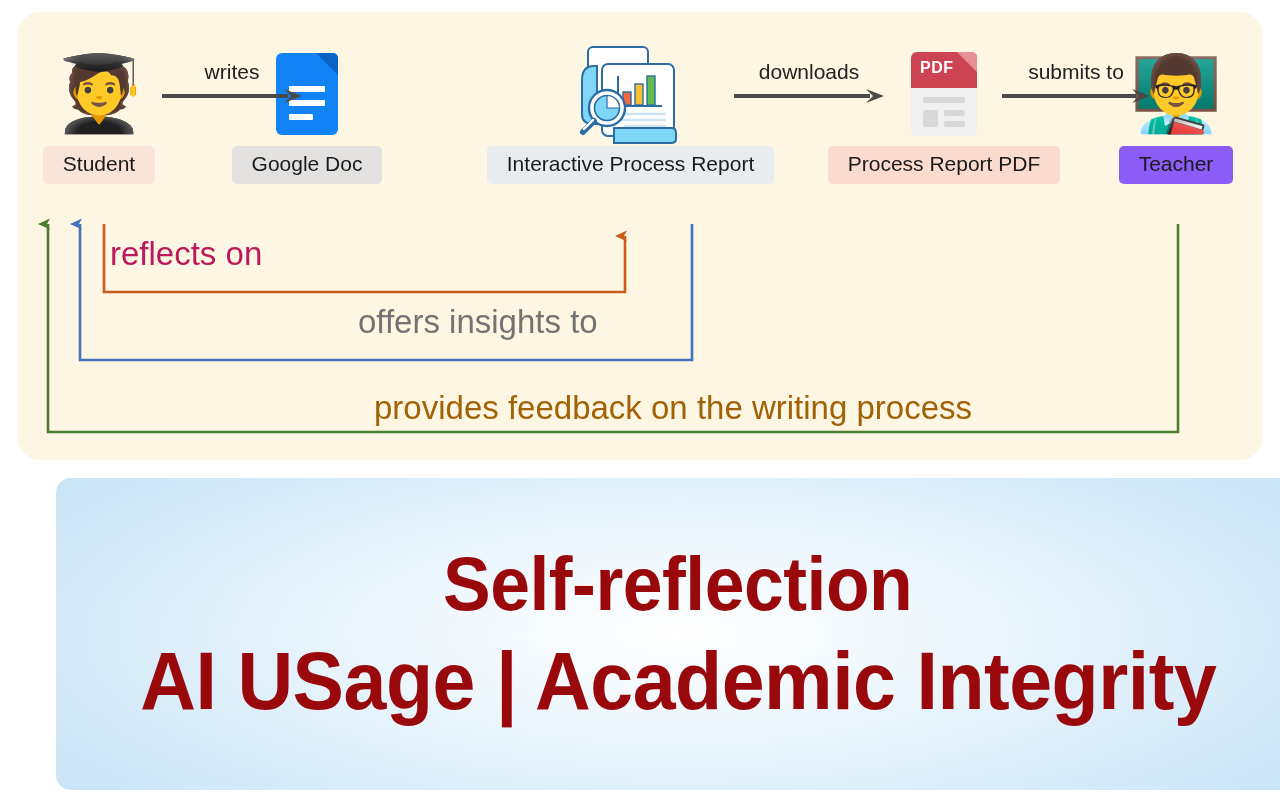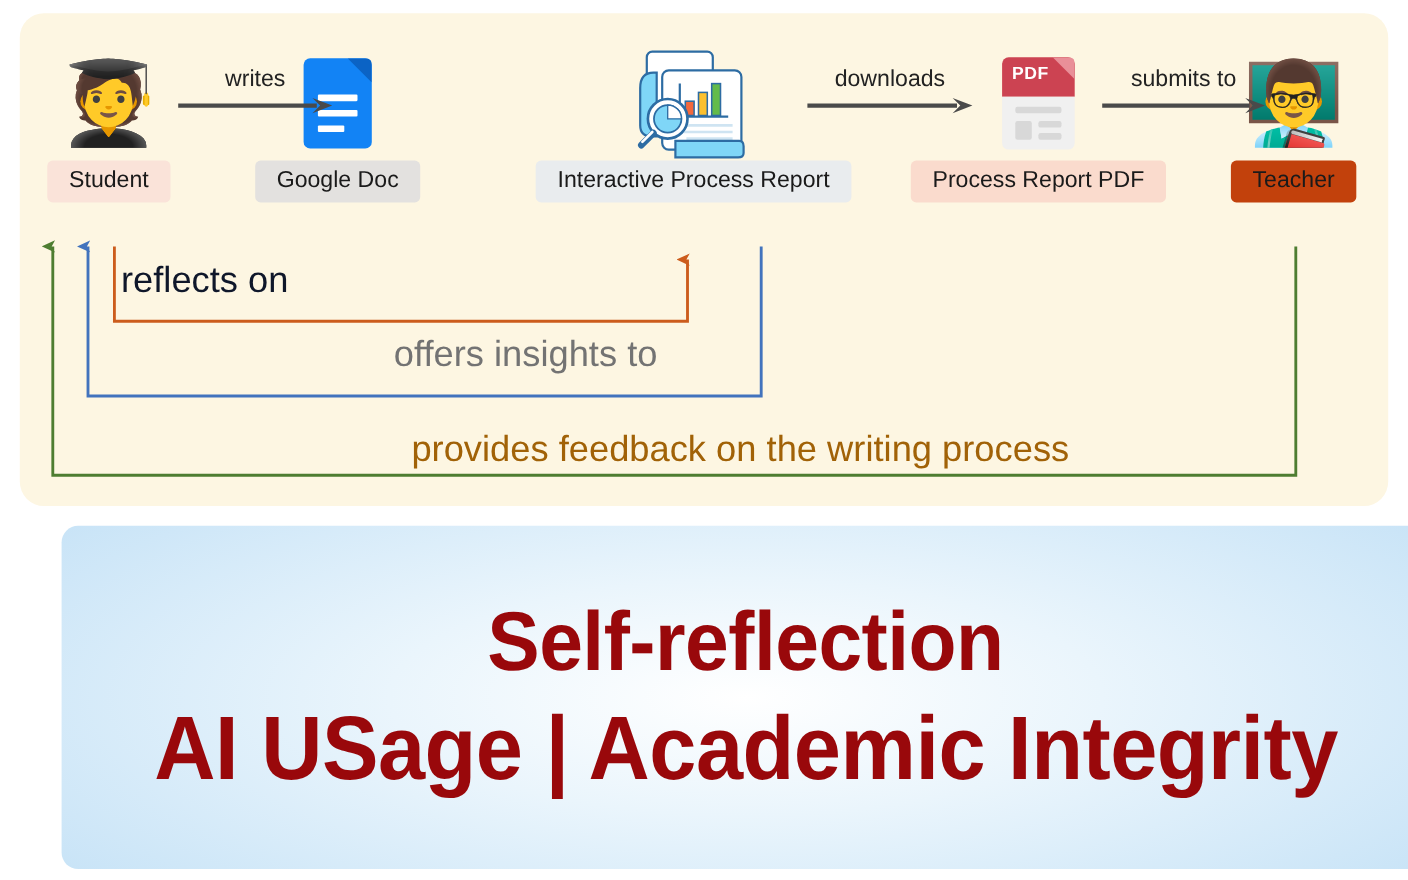--- a/index.html
+++ b/index.html
@@ -53,21 +53,21 @@
   #node-googledoc    { left: 164px; top: 30px; width: 250px; }
   #node-report       { left: 450px; top: 30px; width: 325px; }
   #node-pdf          { left: 806px; top: 30px; width: 240px; }
   #node-teacher      { left: 1082px;top: 30px; width: 152px; }
 
   
   .lbl-pink  { background: #fae3d9; }
   .lbl-gray  { background: #e3e1df; }
   .lbl-bluegray { background: #e9ecee; }
   .lbl-peach { background: #fadbcd; text-align: right; }
-  .lbl-green { background: #c2410c; }
+  .lbl-green { background: #8b5cf6; }
 
   
   .emoji {
     font-size: 74px;
     line-height: 1;
     user-select: none;
   }
 
   
   .gdoc {
@@ -168,21 +168,21 @@
     pointer-events: none;
   }
 
   
   .fb-label {
     position: absolute;
     font-size: 33px;
     white-space: nowrap;
     line-height: 1;
   }
-  #fb-reflects  { left: 92px;  top: 225px; color: #0f172a; }
+  #fb-reflects  { left: 92px;  top: 225px; color: #be185d; }
   #fb-insights  { left: 340px; top: 293px; color: #737373; }
   #fb-feedback  { left: 356px; top: 379px; color: #a16207; }
 
   
   #banner {
     position: absolute;
     left: 18px;
     top: 478px;
     width: 1244px;
     height: 312px;

